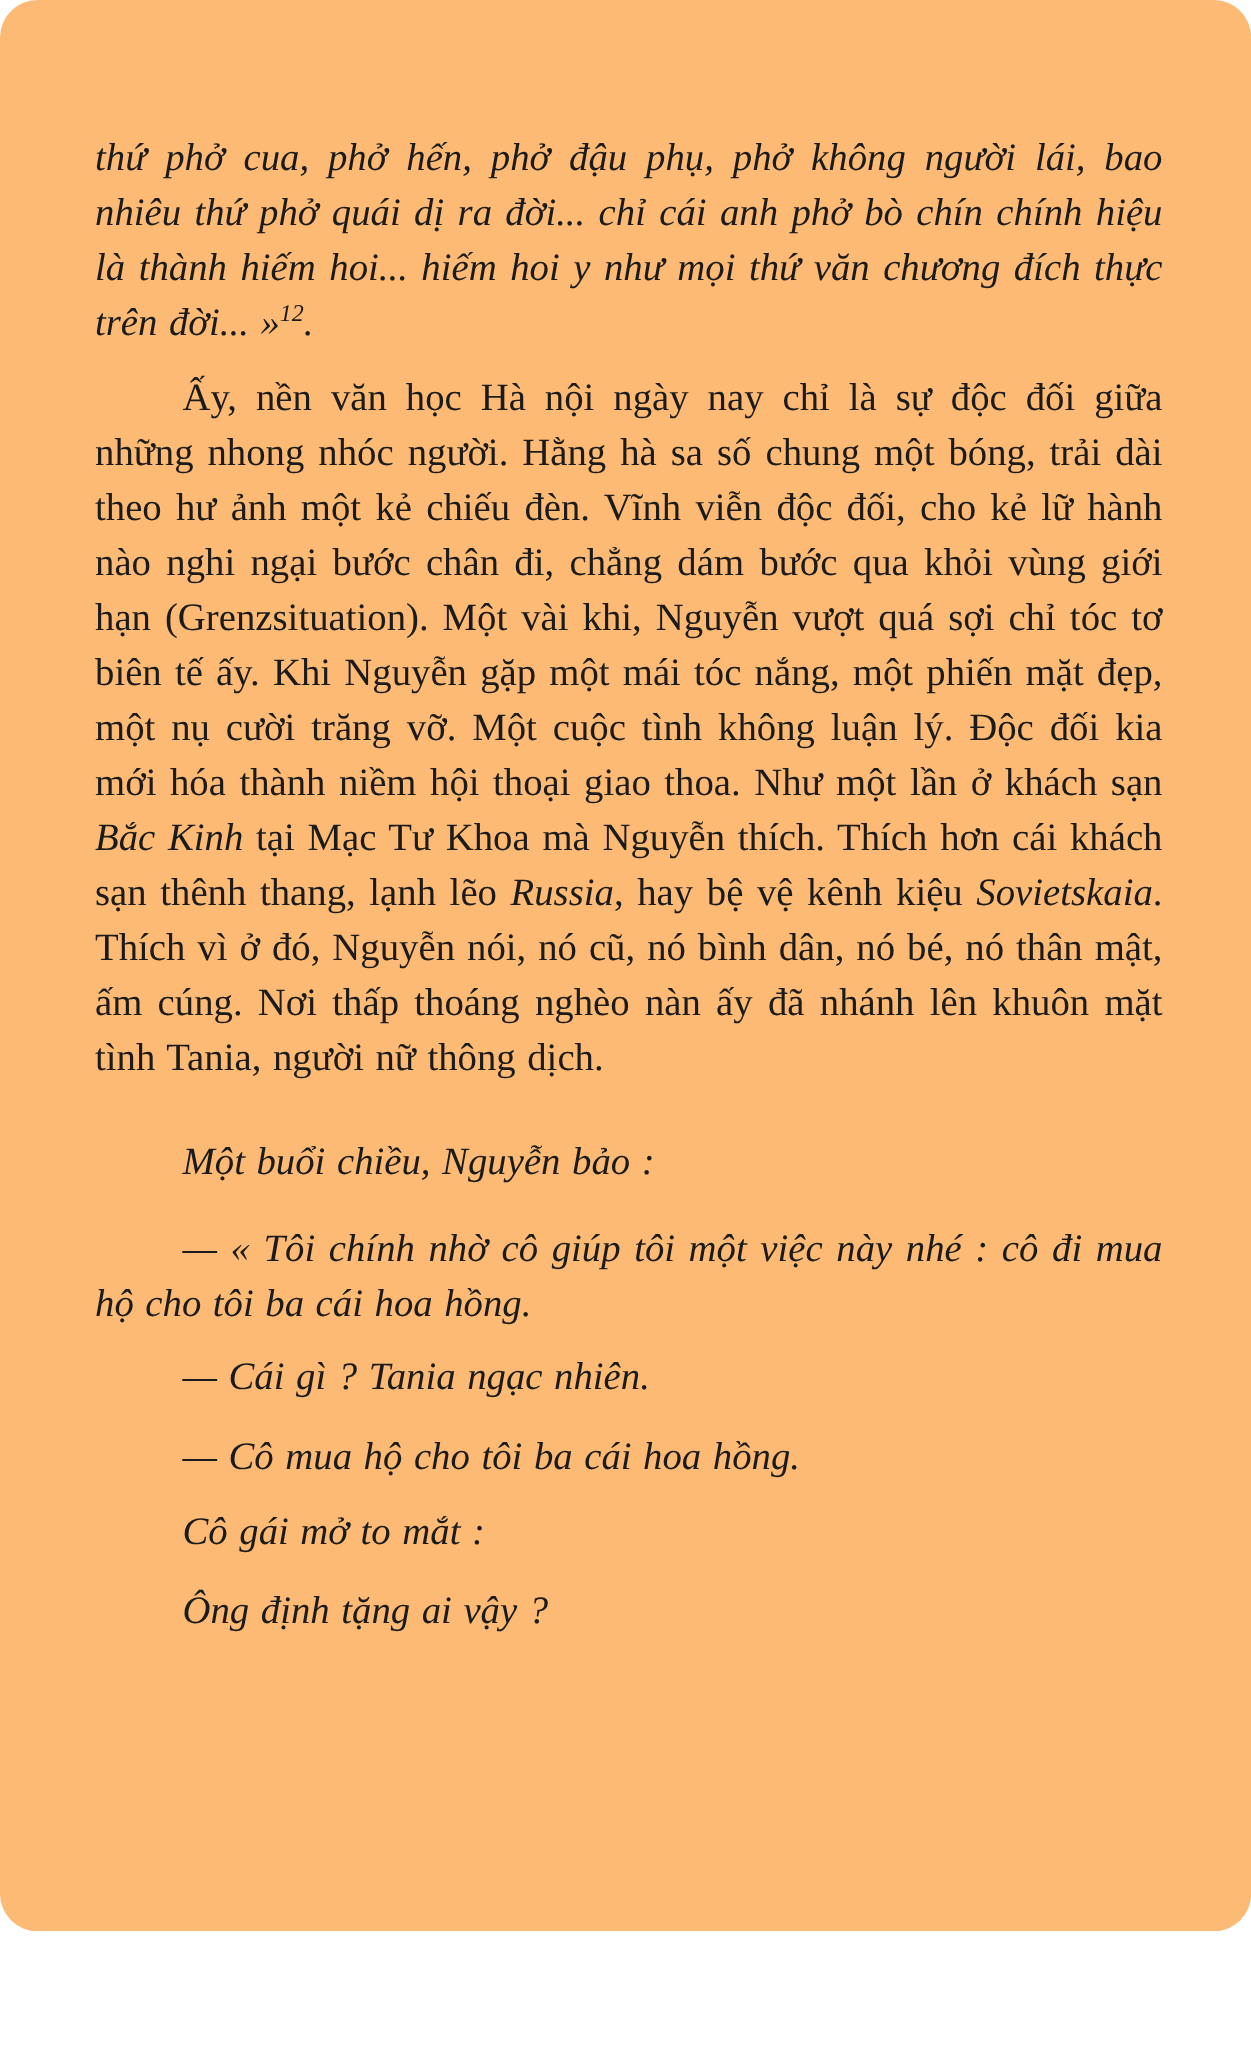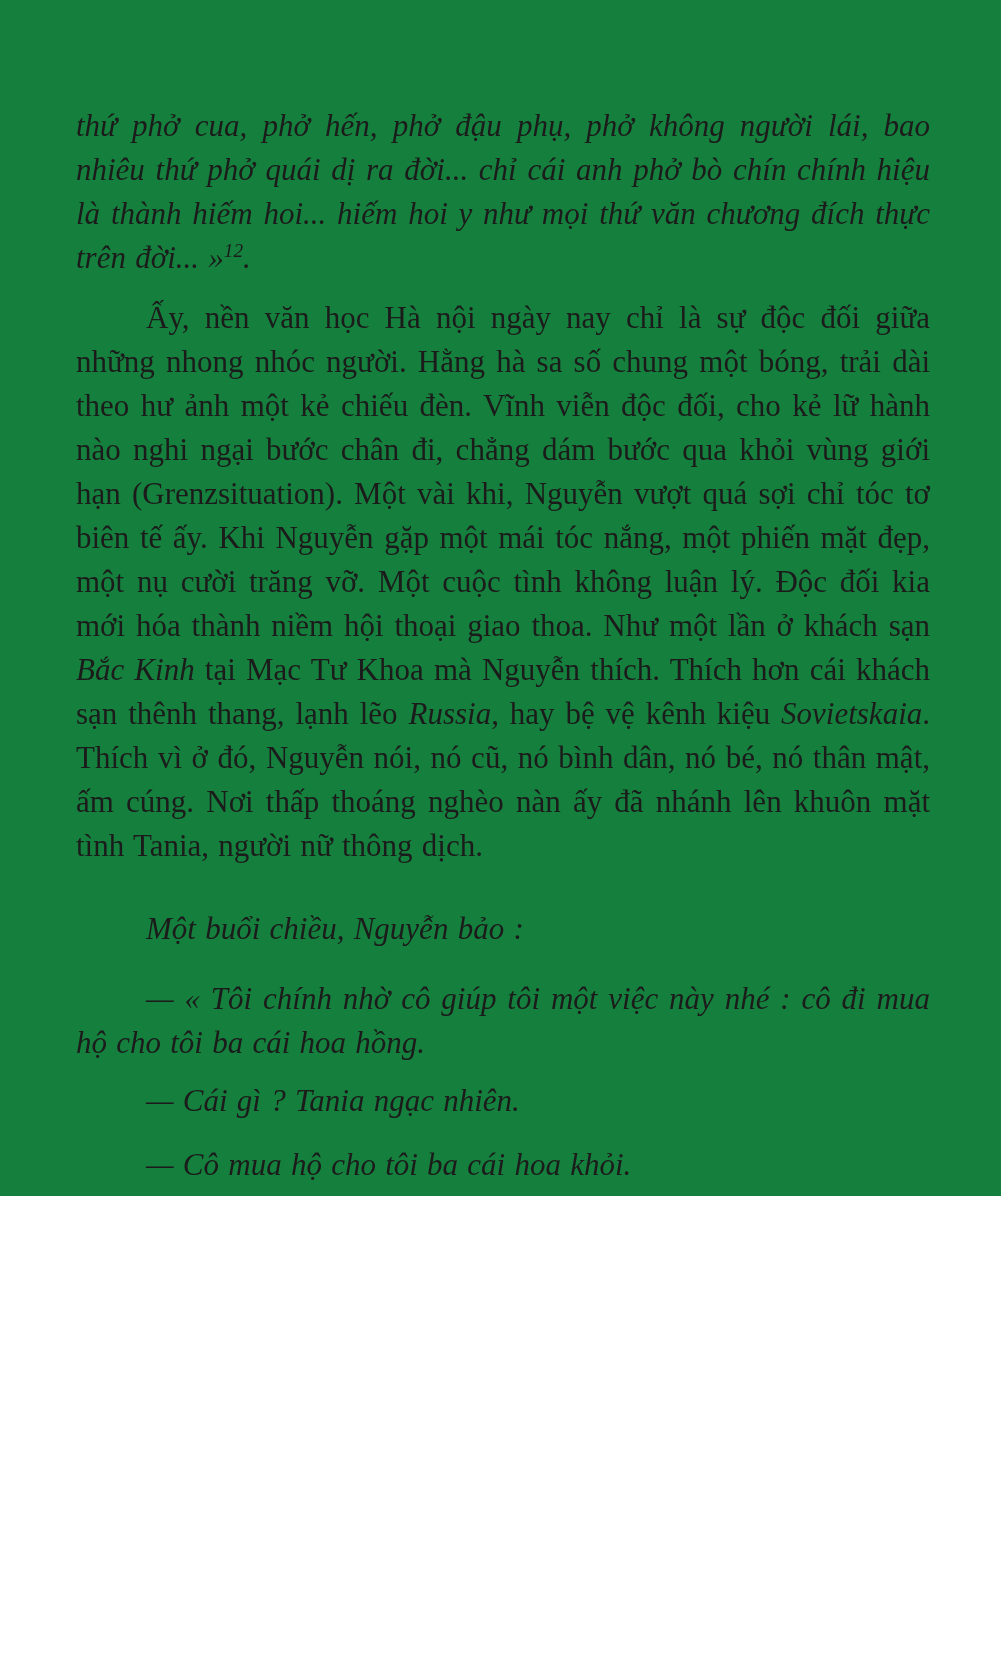--- a/index.html
+++ b/index.html
@@ -2,25 +2,26 @@
 <html><head>
 <meta charset="utf-8">
 <style>
   html, body {
     margin: 0; padding: 0;
     background: #ffffff;
   }
   .page {
     position: relative;
     width: 1001px;
-    height: 1196px;
-    background: #15803d;
+    height: 1545px;
+    background: #fdba74;
     overflow: hidden;
     font-family: "Liberation Serif", "DejaVu Serif", serif;
     color: #1b1b1b;
+    border-radius: 30px;
   }
   .text-block {
     position: absolute;
     left: 76px;
     top: 104px;
     width: 854px;
   }
   .para {
     margin: 0;
     font-size: 31px;
@@ -64,21 +65,21 @@
     <p class="para italic p1"><span style="font-style: italic;">thứ phở cua, phở hến, phở đậu phụ, phở không người lái, bao nhiêu thứ phở quái dị ra đời... chỉ cái anh phở bò chín chính hiệu là thành hiếm hoi... hiếm hoi y như mọi thứ văn chương đích thực trên đời... »</span><sup style="font-style: italic;">12</sup><span style="font-style: italic;">.</span></p>
 
     <p class="para indent p2"><span>Ấy, nền văn học Hà nội ngày nay chỉ là sự độc đối giữa những nhong nhóc người. Hằng hà sa số chung một bóng, trải dài theo hư ảnh một kẻ chiếu đèn. Vĩnh viễn độc đối, cho kẻ lữ hành nào nghi ngại bước chân đi, chẳng dám bước qua khỏi vùng giới hạn (Grenzsituation). Một vài khi, Nguyễn vượt quá sợi chỉ tóc tơ biên tế ấy. Khi Nguyễn gặp một mái tóc nắng, một phiến mặt đẹp, một nụ cười trăng vỡ. Một cuộc tình không luận lý. Độc đối kia mới hóa thành niềm hội thoại giao thoa. Như một lần ở khách sạn </span><span style="font-style: italic;">Bắc Kinh</span><span> tại Mạc Tư Khoa mà Nguyễn thích. Thích hơn cái khách sạn thênh thang, lạnh lẽo </span><span style="font-style: italic;">Russia</span><span>, hay bệ vệ kênh kiệu </span><span style="font-style: italic;">Sovietskaia</span><span>. Thích vì ở đó, Nguyễn nói, nó cũ, nó bình dân, nó bé, nó thân mật, ấm cúng. Nơi thấp thoáng nghèo nàn ấy đã nhánh lên khuôn mặt tình Tania, người nữ thông dịch.</span></p>
 
     <p class="para italic indent nojust p3"><span style="">Một buổi chiều, Nguyễn bảo :</span></p>
 
     <p class="para italic indent p4"><span style="font-style: italic;">— « Tôi chính nhờ cô giúp tôi một việc này nhé : cô đi mua hộ cho tôi ba cái hoa hồng.</span></p>
 
     <p class="para italic indent nojust p5"><span style="font-style: italic; text-align: center;">— Cái gì ? Tania ngạc nhiên.</span></p>
 
-    <p class="para italic indent nojust p6"><span style="font-style: italic;">— Cô mua hộ cho tôi ba cái hoa khỏi.</span></p>
+    <p class="para italic indent nojust p6"><span style="font-style: italic;">— Cô mua hộ cho tôi ba cái hoa hồng.</span></p>
 
     <p class="para italic indent nojust p7"><span style="font-style: italic; text-align: right;">Cô gái mở to mắt :</span></p>
 
 
     <p class="para italic indent nojust p9"><span style="font-style: italic;">Ông định tặng ai vậy ?</span></p>
   </main>
 
   <div class="page-number">84</div>
 </div>
 

